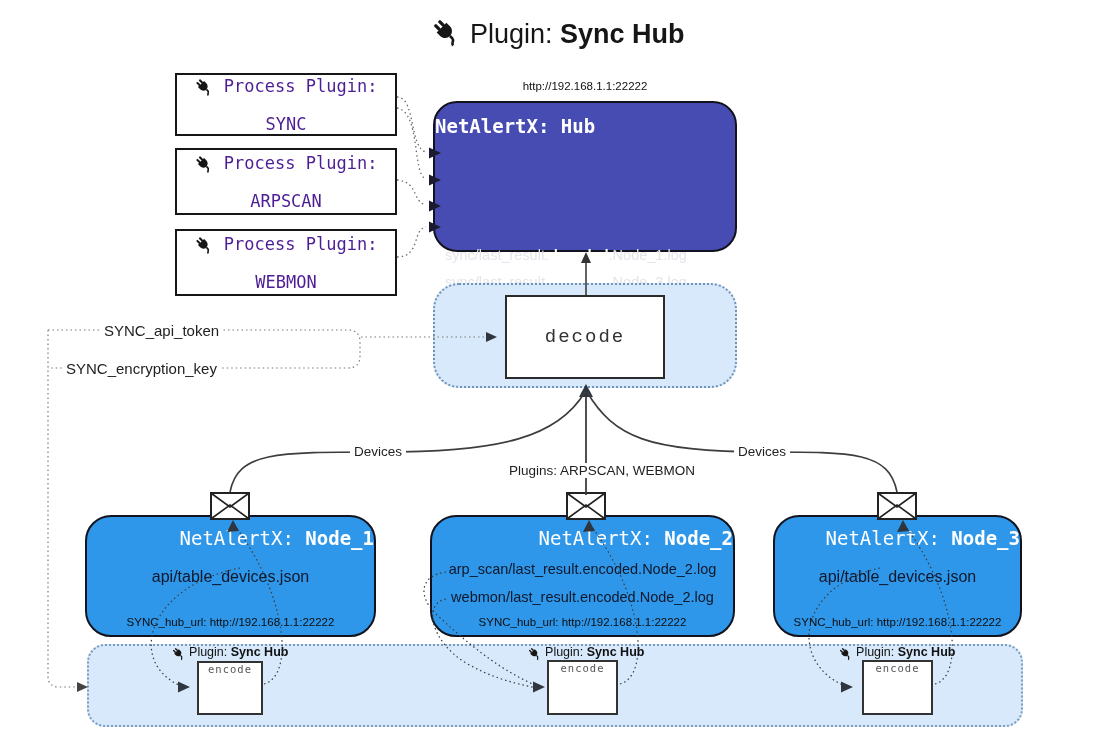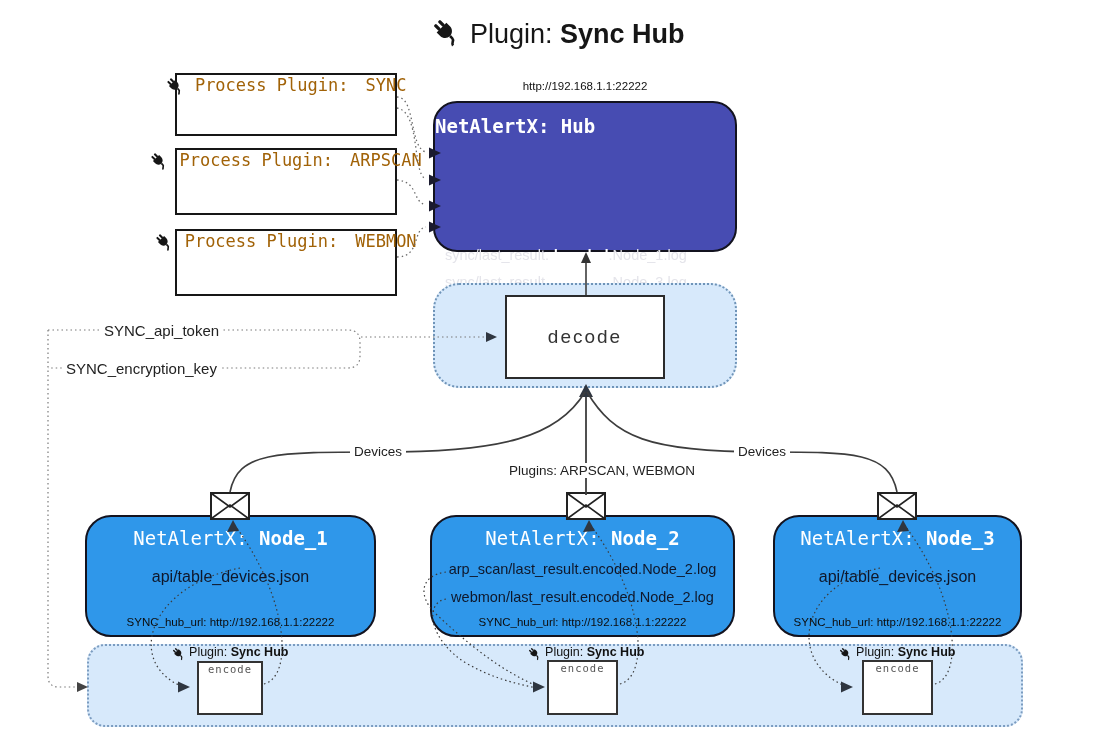--- a/index.html
+++ b/index.html
@@ -8,43 +8,43 @@
   html,body{margin:0;padding:0;background:#fff;}
   #stage{position:relative;width:1117px;height:754px;background:#fff;overflow:hidden;
          font-family:"Liberation Sans",sans-serif;color:var(--ink);}
   .abs{position:absolute;}
   
   #main-title{left:0;right:0;top:18px;text-align:center;font-size:27px;color:#161616;}
   #main-title b{font-weight:700;}
   .plug{display:inline-block;vertical-align:-5px;}
   
   .pbox{left:175px;width:218px;border:2px solid #161616;background:#fff;text-align:center;
-        font-family:"DejaVu Sans Mono",monospace;font-size:17px;color:#a16207;
-        display:flex;flex-direction:row;justify-content:center;gap:17px;}
+        font-family:"DejaVu Sans Mono",monospace;font-size:17px;color:#4c1d95;
+        display:flex;flex-direction:column;justify-content:center;gap:17px;}
   .pbox .l1{white-space:nowrap;}
   
   #hub-url{left:433px;top:80px;width:304px;text-align:center;font-size:11.5px;color:#111;}
   #hub{left:433px;top:101px;width:304px;height:151px;background:var(--hub);
        border:2.5px solid #13131f;border-radius:24px;color:#fff;box-sizing:border-box;}
   #hub .htitle{position:absolute;left:0;right:0;top:12px;text-align:left;font-size:19px;
        font-family:"DejaVu Sans Mono",monospace;white-space:nowrap;font-weight:bold;}
   .hlog{position:absolute;left:10px;font-size:14.5px;color:#e4e4ea;white-space:nowrap;}
   .hlog b{color:#fff;font-weight:700;}
   
   #decode-panel{left:433px;top:283px;width:304px;height:105px;border-radius:26px;
        background:var(--panel);border:2px dotted #6f94b8;box-sizing:border-box;}
   #decode-box{left:505px;top:295px;width:160px;height:84px;background:#fff;border:2.5px solid #2b2b2b;
        box-sizing:border-box;display:flex;align-items:center;justify-content:center;
-       font-family:Liberation Sans, sans-serif;font-size:19px;color:#333;letter-spacing:2px;}
+       font-family:Liberation Mono, monospace;font-size:19px;color:#333;letter-spacing:2px;}
   
   .linelabel{background:#fff;padding:0 4px;font-size:13.5px;color:#222;white-space:nowrap;z-index:30;}
   
   .node{top:515px;height:122px;background:var(--node);border:2.5px solid #13131f;border-radius:26px;
         box-sizing:border-box;color:#fff;}
-  .ntitle{position:absolute;left:0;right:0;top:10px;text-align:center;font-size:19px;
+  .ntitle{position:absolute;left:0;right:0;top:10px;text-align:right;font-size:19px;
         font-family:"DejaVu Sans Mono",monospace;white-space:nowrap;}
   .nfile{position:absolute;left:0;right:0;text-align:center;font-size:14.5px;color:#0f172a;white-space:nowrap;}
   .nurl{position:absolute;left:0;right:0;bottom:7px;text-align:center;font-size:11.5px;color:#0d0d0d;}
   
   .envelope{width:40px;height:28px;z-index:5;}
   
   #band{left:87px;top:644px;width:936px;height:83px;border-radius:18px;background:var(--panel);
         border:2px dotted var(--panel-border);box-sizing:border-box;}
   .bandlabel{top:645px;width:160px;text-align:center;font-size:12.5px;color:#111;white-space:nowrap;z-index:6;}
   .bandlabel b{font-weight:700;}

